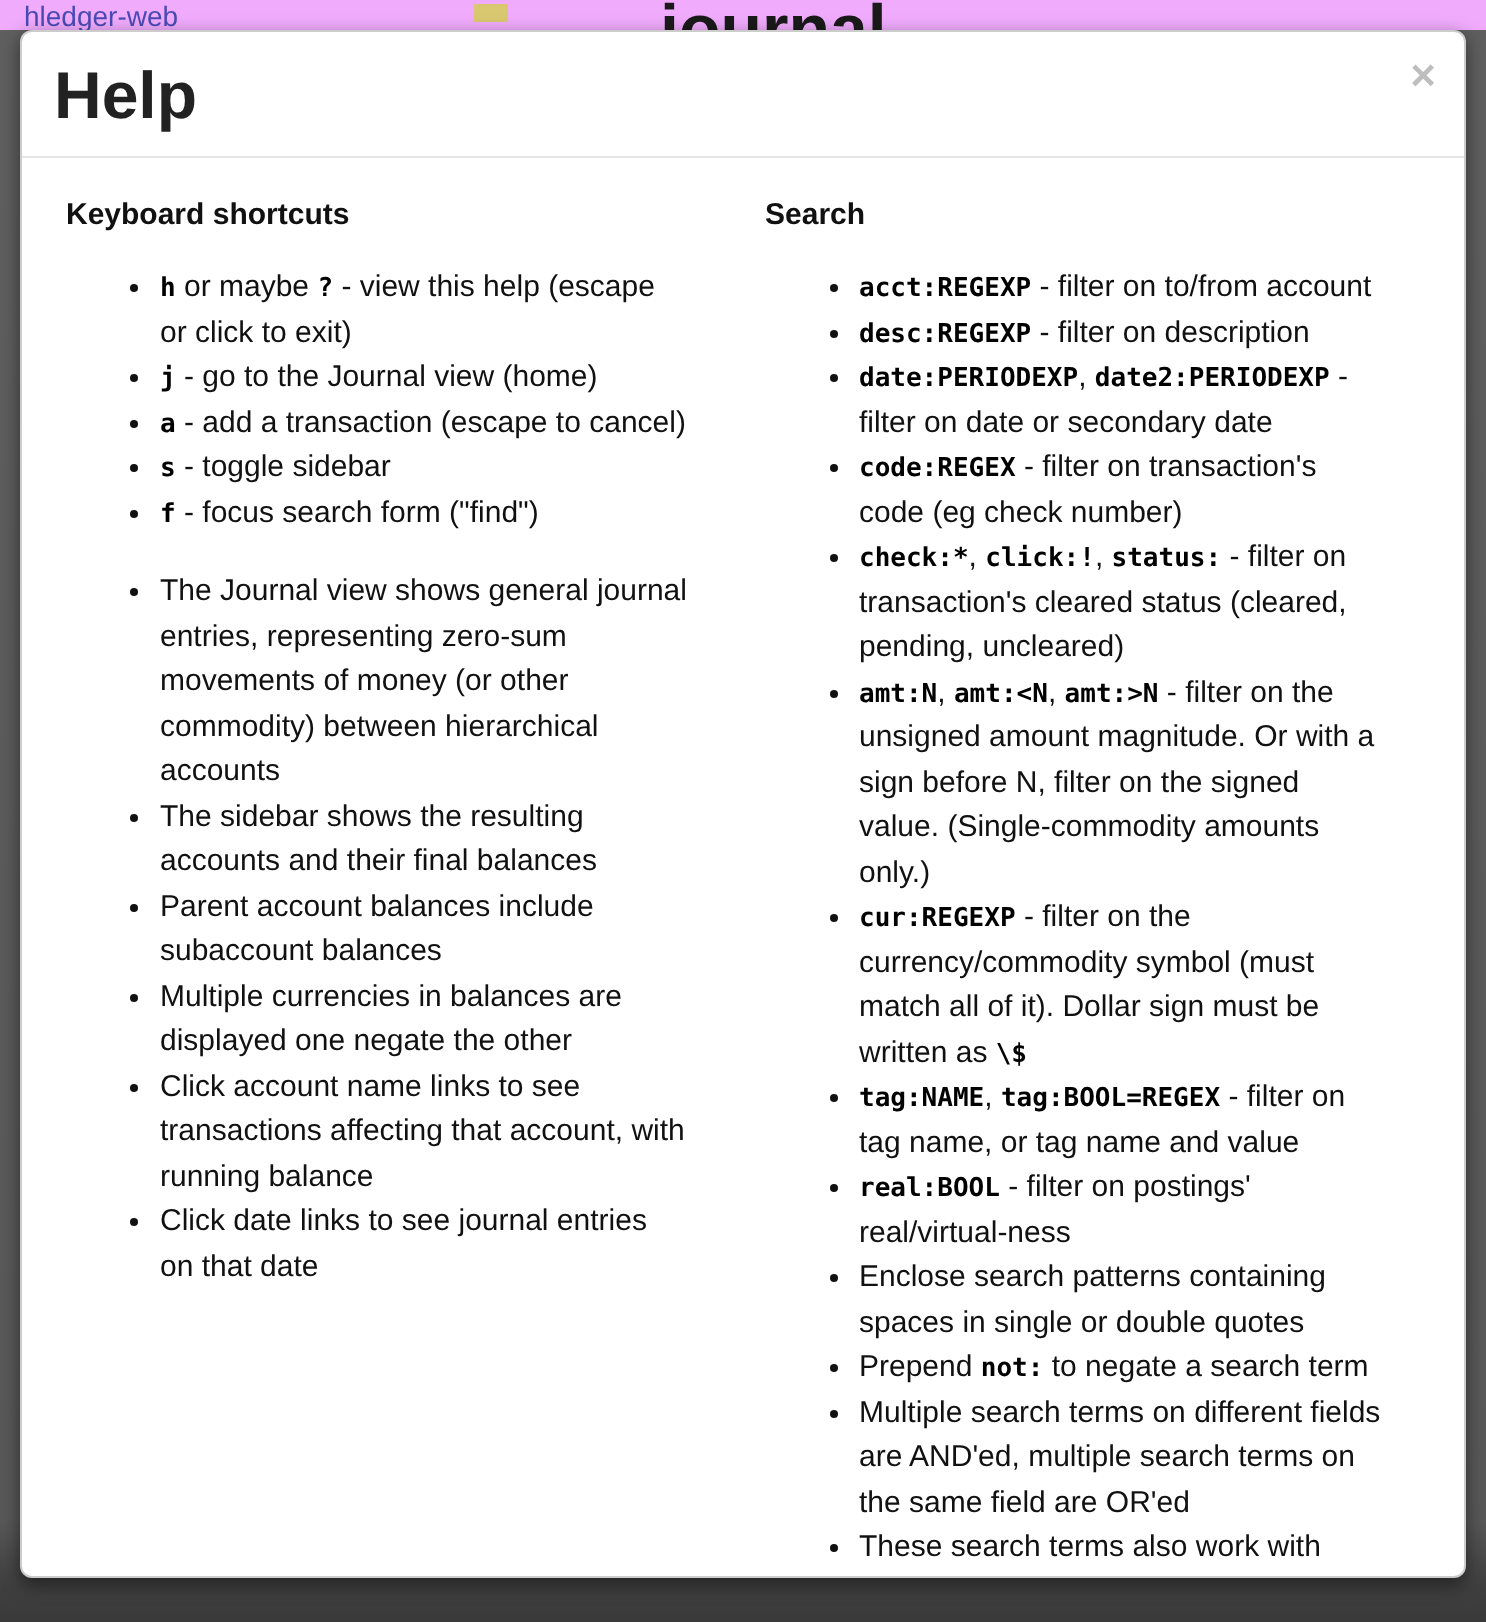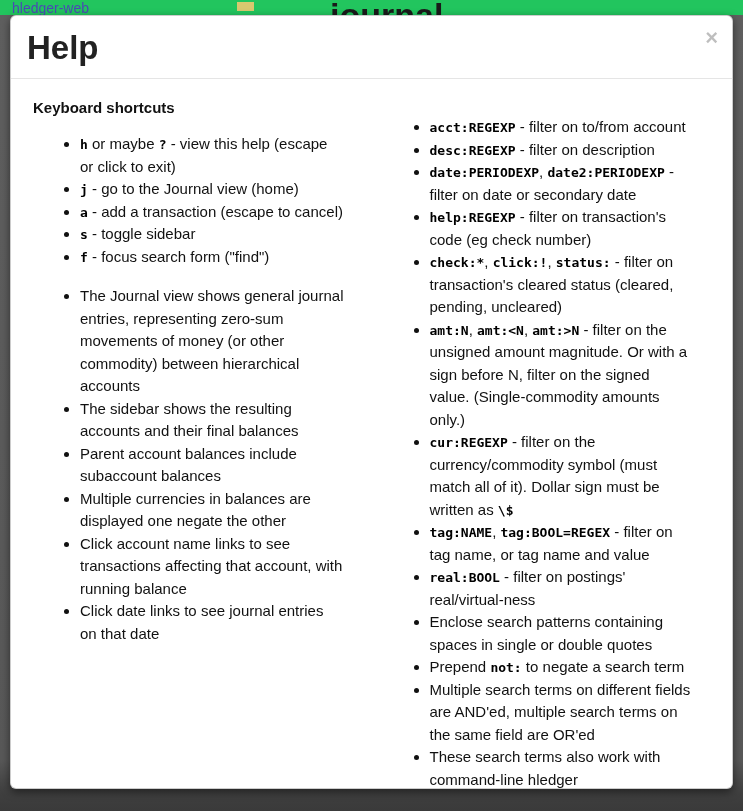--- a/index.html
+++ b/index.html
@@ -6,21 +6,21 @@
   html, body { width: 743px; height: 811px; overflow: hidden; }
   body {
     font-family: "Liberation Sans", sans-serif;
     background: #585858;
     position: relative;
   }
 
   
   .top-strip {
     position: absolute; top: 0; left: 0; right: 0; height: 15px;
-    background: #22c55e; z-index: 1; padding-left: 45px;
+    background: #f0abfc; z-index: 1; padding-left: 45px;
   }
   .brand {
     position: absolute; left: 12px; top: 0;
     font-size: 14px; color: #4a4ab4; text-decoration: none;
     white-space: nowrap;
   }
   .hl-box {
     position: absolute; left: 237px; top: 2px; width: 17px; height: 9px;
     background: #d9c86f; display: inline-block;
   }
@@ -98,25 +98,26 @@
       <ul>
           <li>The Journal view shows general journal entries, representing zero-sum movements of money (or other commodity) between hierarchical accounts</li>
           <li>The sidebar shows the resulting accounts and their final balances</li>
           <li>Parent account balances include subaccount balances</li>
           <li>Multiple currencies in balances are displayed one negate the other</li>
           <li>Click account name links to see transactions affecting that account, with running balance</li>
           <li>Click date links to see journal entries on that date</li>
         </ul>
     </div>
     <div class="col">
+      <h3>Search</h3>
       <ul>
           <li><code>acct:REGEXP</code> - filter on to/from account</li>
           <li><code>desc:REGEXP</code> - filter on description</li>
           <li><code>date:PERIODEXP</code>, <code>date2:PERIODEXP</code> - filter on date or secondary date</li>
-          <li><code>help:REGEXP</code> - filter on transaction's code (eg check number)</li>
+          <li><code>code:REGEX</code> - filter on transaction's code (eg check number)</li>
           <li><code>check:*</code>, <code>click:!</code>, <code>status:</code> - filter on transaction's cleared status (cleared, pending, uncleared)</li>
           <li><code>amt:N</code>, <code>amt:&lt;N</code>, <code>amt:&gt;N</code> - filter on the unsigned amount magnitude. Or with a sign before N, filter on the signed value. (Single-commodity amounts only.)</li>
           <li><code>cur:REGEXP</code> - filter on the currency/commodity symbol (must match all of it). Dollar sign must be written as <code>\$</code></li>
           <li><code>tag:NAME</code>, <code>tag:BOOL=REGEX</code> - filter on tag name, or tag name and value</li>
           <li><code>real:BOOL</code> - filter on postings' real/virtual-ness</li>
           <li>Enclose search patterns containing spaces in single or double quotes</li>
           <li>Prepend <code>not:</code> to negate a search term</li>
           <li>Multiple search terms on different fields are AND'ed, multiple search terms on the same field are OR'ed</li>
           <li>These search terms also work with command-line hledger</li>
         </ul>

